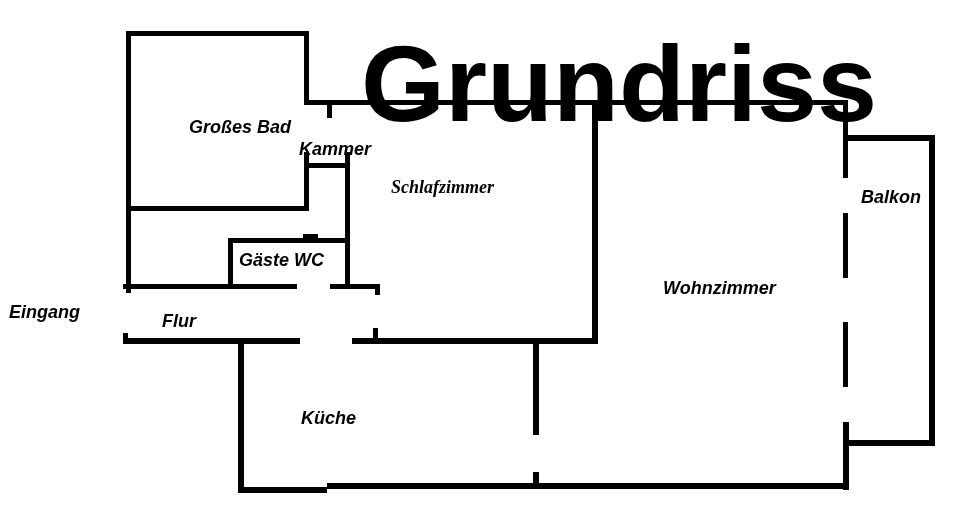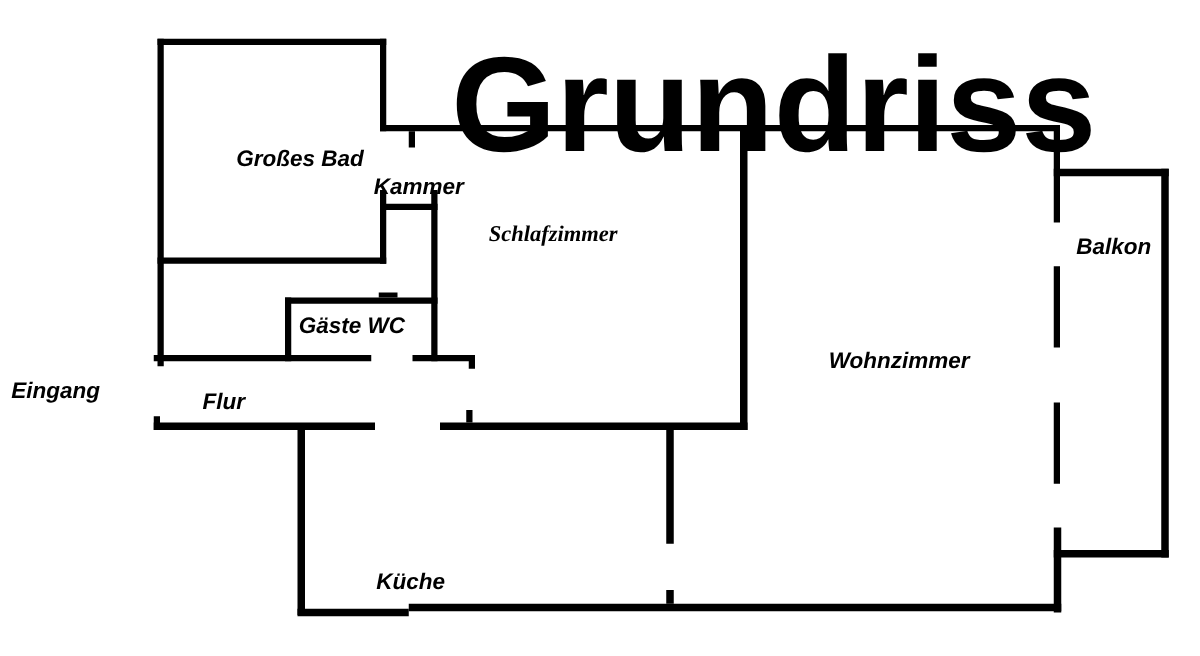--- a/index.html
+++ b/index.html
@@ -54,21 +54,21 @@
   <div class="room-label" style="left:861px; top:188px;font-style:italic;">Balkon</div>
 
   <div class="room-label" style="left:239px; top:251px;">Gäste WC</div>
 
   <div class="room-label" style="left:9px; top:303px;">Eingang</div>
 
   <div class="room-label" style="left:162px; top:312px;">Flur</div>
 
   <div class="room-label" style="left:639px; top:279px;margin-left:24px;">Wohnzimmer</div>
 
-  <div class="room-label" style="left:301px; top:409px;margin-top:47px;">Küche</div>
+  <div class="room-label" style="left:301px; top:409px;">Küche</div>
 <div class="wall" style="left: 126px; top: 31px; width: 183px; height: 5px; background: rgb(0, 0, 0);"></div>
     <div class="wall" style="left: 126px; top: 31px; width: 5px; height: 262px; background: rgb(0, 0, 0);"></div>
     <div class="wall" style="left: 126px; top: 206px; width: 183px; height: 5px; background: rgb(0, 0, 0);"></div>
     <div class="wall" style="left: 304px; top: 31px; width: 5px; height: 74px; background: rgb(0, 0, 0);"></div>
     <div class="wall" style="left: 304px; top: 152px; width: 5px; height: 59px; background: rgb(0, 0, 0);"></div>
     <div class="wall" style="left: 304px; top: 100px; width: 544px; height: 5px; background: rgb(0, 0, 0);"></div>
     <div class="wall" style="left: 327px; top: 105px; width: 5px; height: 13px; background: rgb(0, 0, 0);"></div>
     <div class="wall" style="left: 304px; top: 163px; width: 46px; height: 5px; background: rgb(0, 0, 0);"></div>
     <div class="wall" style="left: 345px; top: 152px; width: 5px; height: 137px; background: rgb(0, 0, 0);"></div>
     <div class="wall" style="left: 228px; top: 238px; width: 5px; height: 51px; background: rgb(0, 0, 0);"></div>

